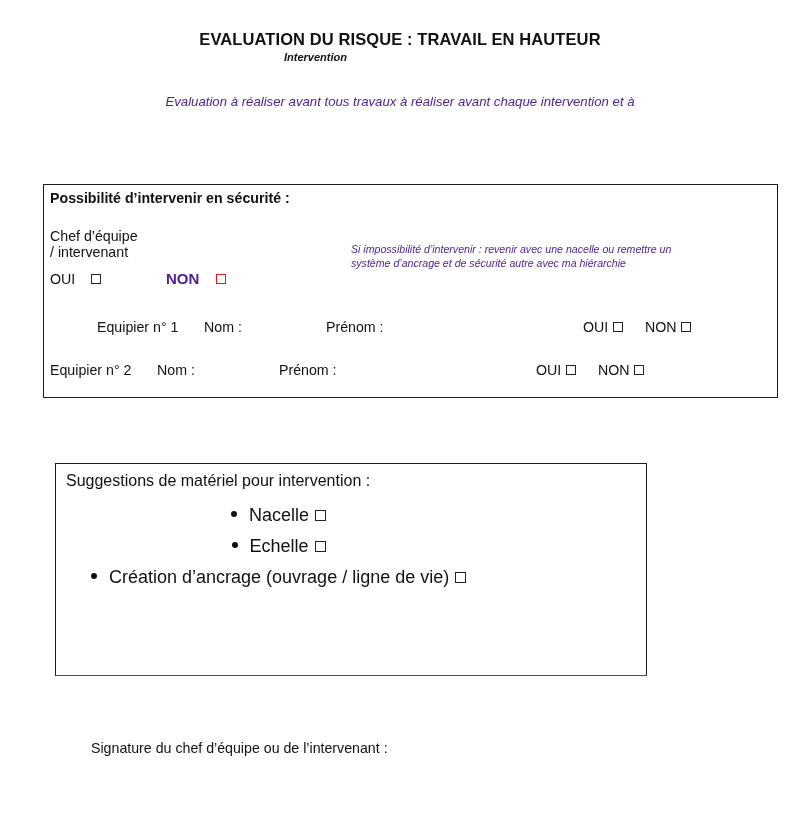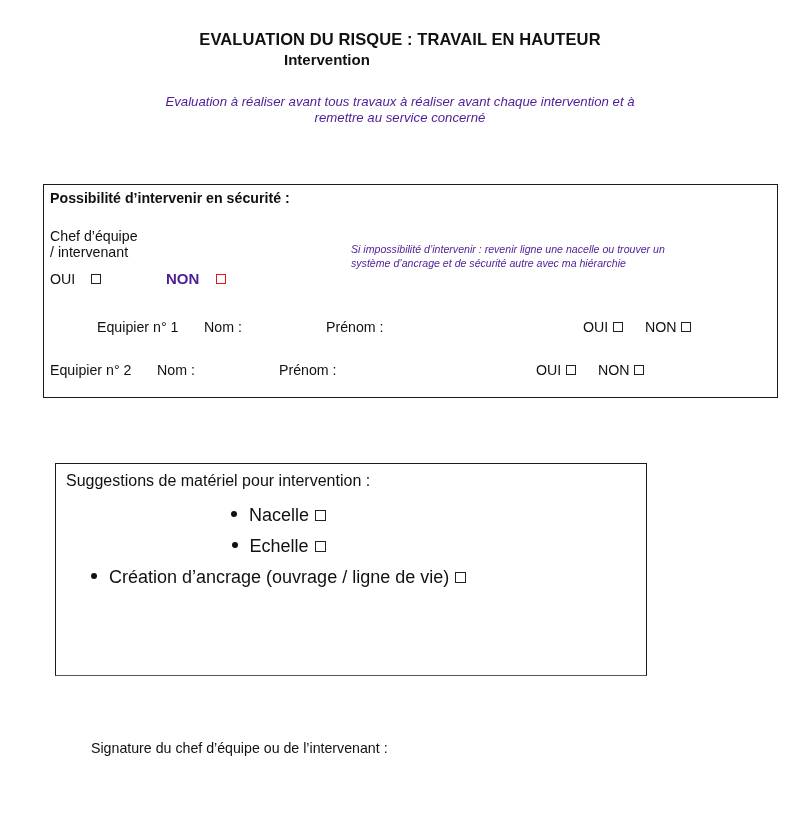--- a/index.html
+++ b/index.html
@@ -1,21 +1,21 @@
 <!DOCTYPE html>
 <html><head>
   <meta charset="utf-8">
   <style>
     html, body { margin: 0; padding: 0; background: #ffffff; }
     body { width: 800px; height: 826px; position: relative; overflow: hidden;
            font-family: "Liberation Sans", sans-serif; color: #111111; }
     .abs { position: absolute; }
     .title { left: 0; width: 800px; top: 30px; text-align: center;
              font-weight: bold; font-size: 16.5px; letter-spacing: 0.1px; }
-    .subtitle { left: 284px; top: 51px; font-weight: bold; font-size: 15px; }
+    .subtitle { left: 284px; top: 51px; font-weight: bold; font-size: 11px; font-style: italic; }
     .red { color: #4c1d95; }
     .intro { left: 0; width: 800px; top: 94px; text-align: center;
              font-style: italic; font-size: 13.2px; line-height: 15.5px; }
     .box1 { left: 43px; top: 184px; width: 733px; height: 212px;
             border: 1.5px solid #1a1a1a; box-sizing: content-box; }
     .box2 { left: 55px; top: 463px; width: 590px; height: 211px;
             border: 1.5px solid #1a1a1a; border-bottom-color:#555; }
     .t14 { font-size: 14.2px; }
     .bold { font-weight: bold; }
     .cb { display: inline-block; width: 8px; height: 8px; border: 1px solid #222;
@@ -27,39 +27,38 @@
               background:#111; vertical-align: middle; margin-right: 12px; position:relative; top:-2px;}
     .cb-lg { display:inline-block; width:9px; height:9px; border:1px solid #222; margin-left:6px; vertical-align: baseline;}
   </style>
 </head>
 <body>
 
 <div class="abs title">EVALUATION DU RISQUE : TRAVAIL EN HAUTEUR</div>
 <div class="abs subtitle">Intervention</div>
 <div class="abs intro red">
   <div>Evaluation à réaliser avant tous travaux à réaliser avant chaque intervention et à</div>
-  <div>remettre au service concerné</div>
 </div>
 
 <div class="abs box1"></div>
 <div class="abs t14 bold" style="left:50px; top:190px;">Possibilité d’intervenir en sécurité :</div>
 <div class="abs t14" style="left:50px; top:228px; line-height:16px;">
   <div>Chef d’équipe</div>
   <div>/ intervenant</div>
 </div>
 <div class="abs t14" style="left:50px; top:271px;">
   <span>OUI</span>
   <span class="cb" style="margin-left:12px;"></span>
 </div>
 <div class="abs red bold" style="left:166px; top:270px; font-size:15px;">
   <span>NON</span>
   <span class="cb red-cb" style="margin-left:12px;"></span>
 </div>
 <div class="abs red note" style="left:351px; top:243px;">
-  <div>Si impossibilité d’intervenir : revenir ligne une nacelle ou trouver un</div>
+  <div>Si impossibilité d’intervenir : revenir avec une nacelle ou remettre un</div>
   <div>système d’ancrage et de sécurité autre avec ma hiérarchie</div>
 </div>
 
 <div class="abs t14" style="left:50px; top:319px; width:720px; height:20px;margin-left:47px;">
   <span class="abs" style="left:0;">Equipier n° 1</span>
   <span class="abs" style="left:107px;">Nom :</span>
   <span class="abs" style="left:229px;">Prénom :</span>
   <span class="abs" style="left:486px;"><span>OUI</span><span class="cb" style="margin-left:5px;"></span></span>
   <span class="abs" style="left:548px;"><span>NON</span><span class="cb" style="margin-left:4px;"></span></span>
 </div>

